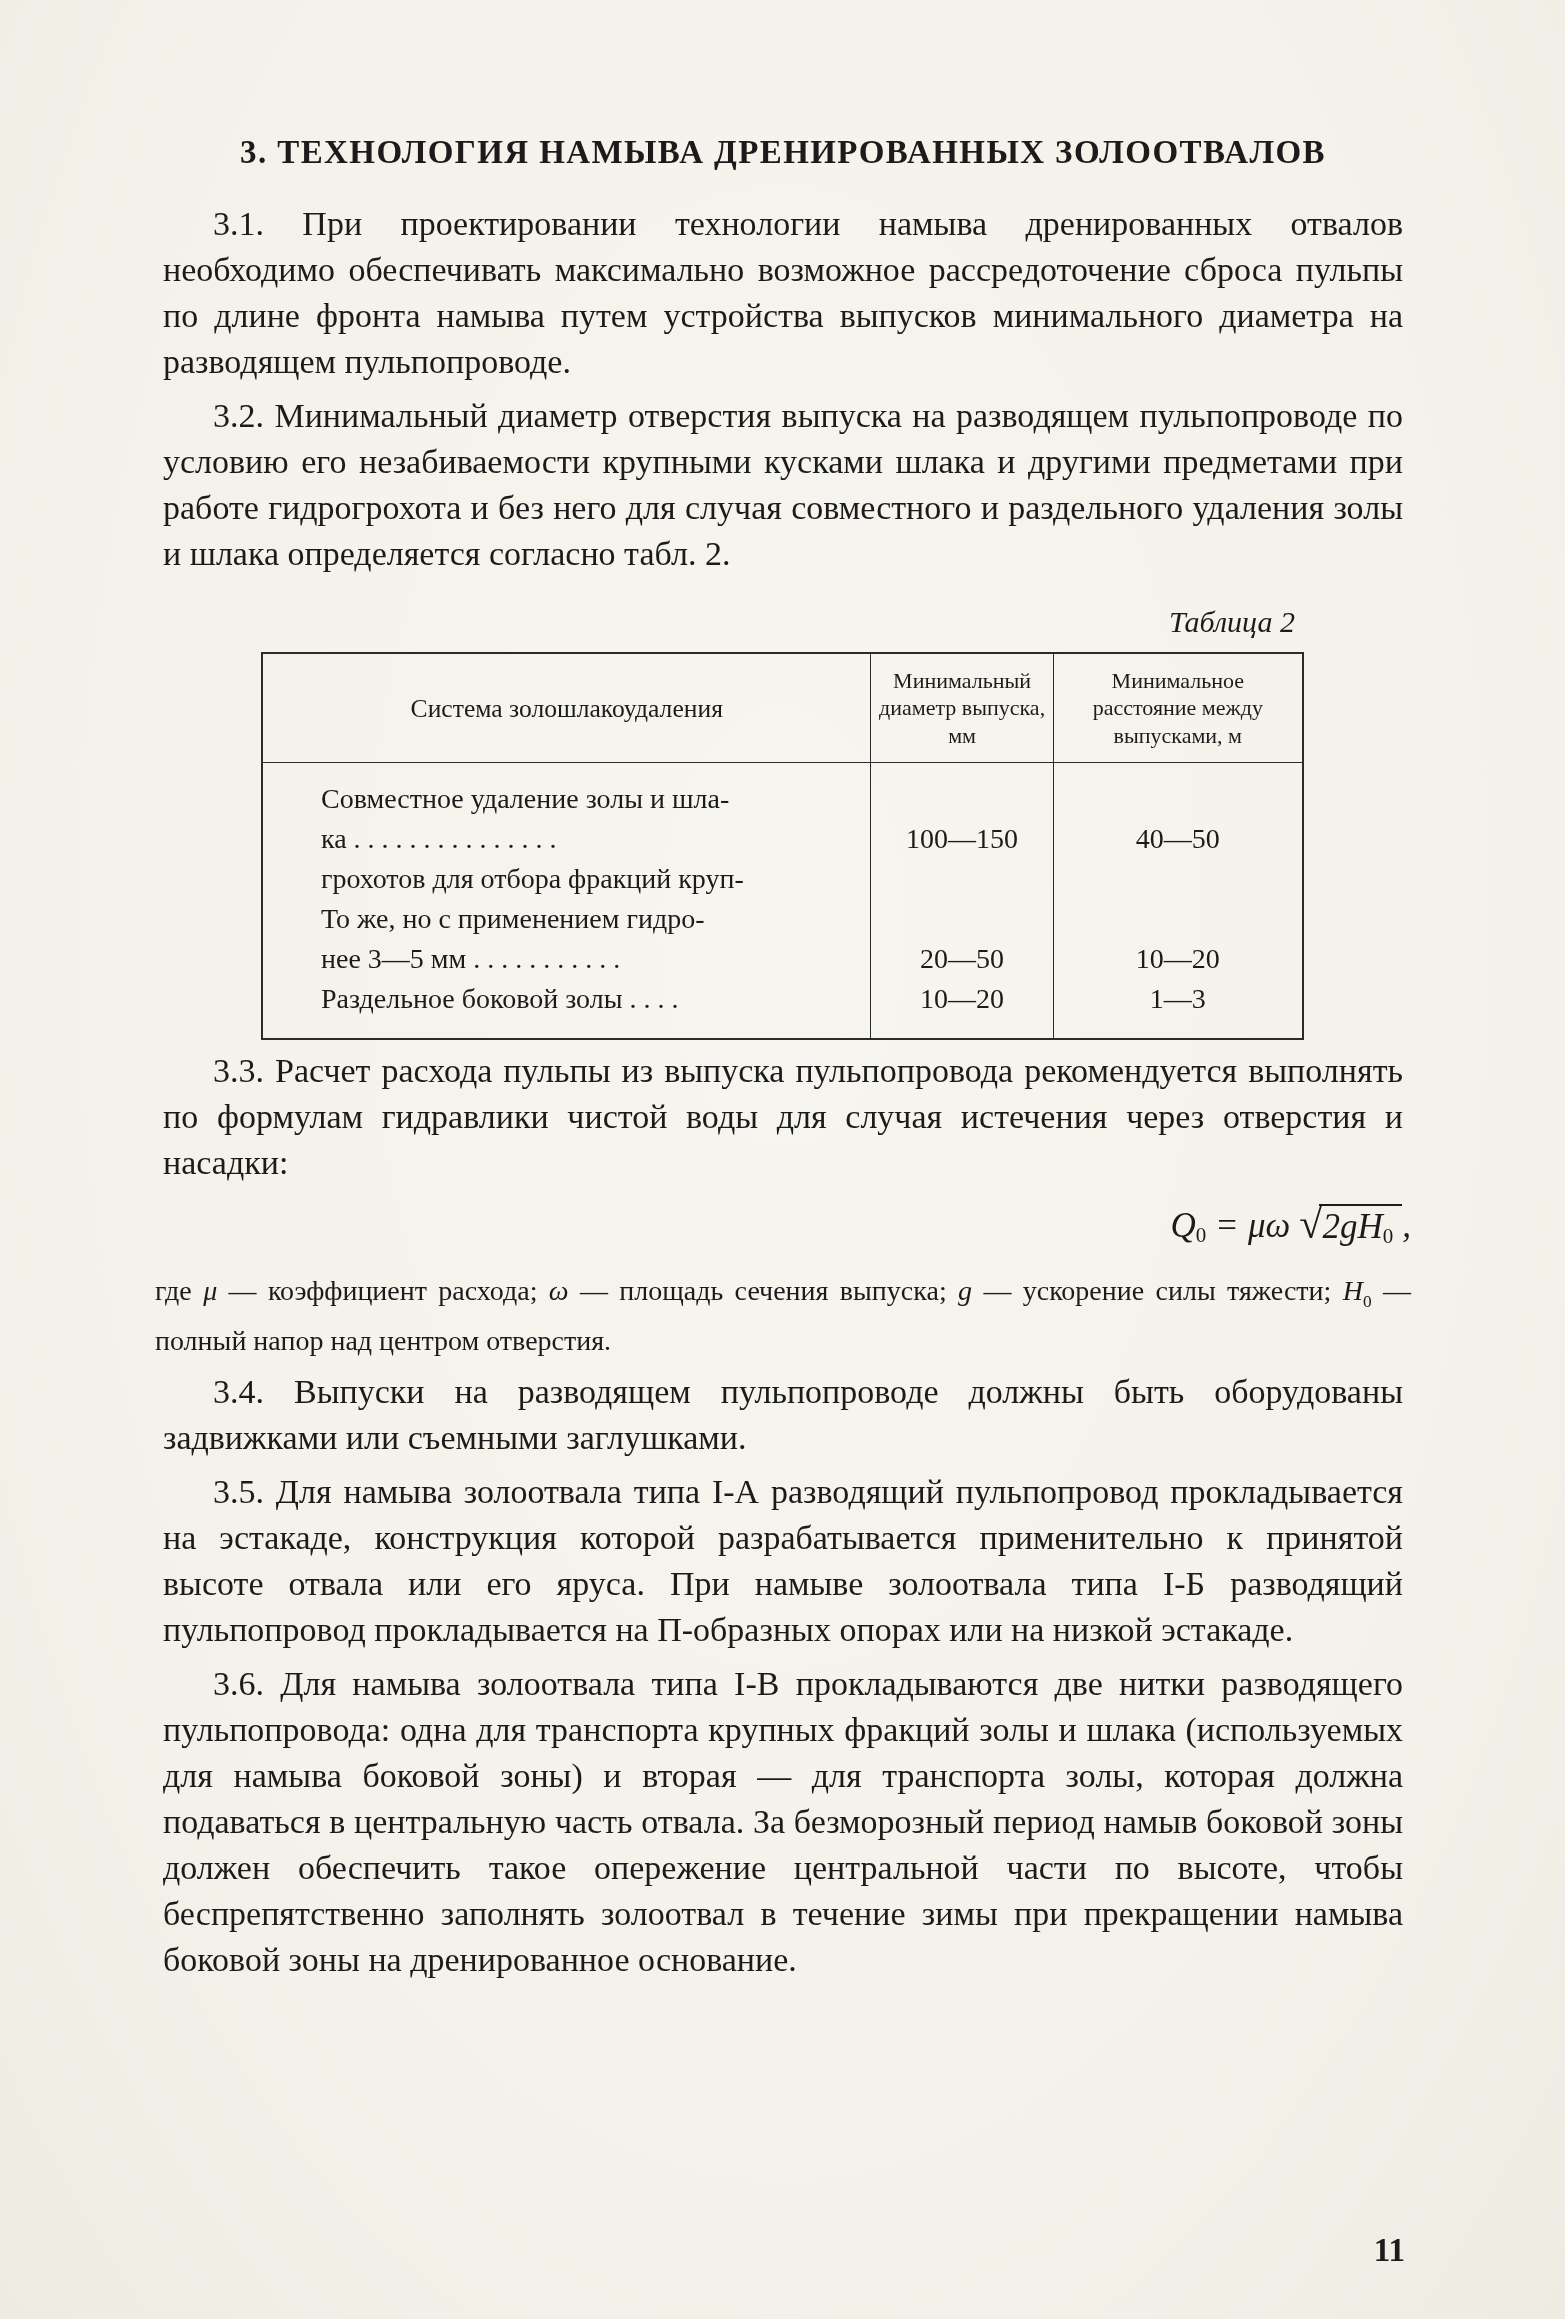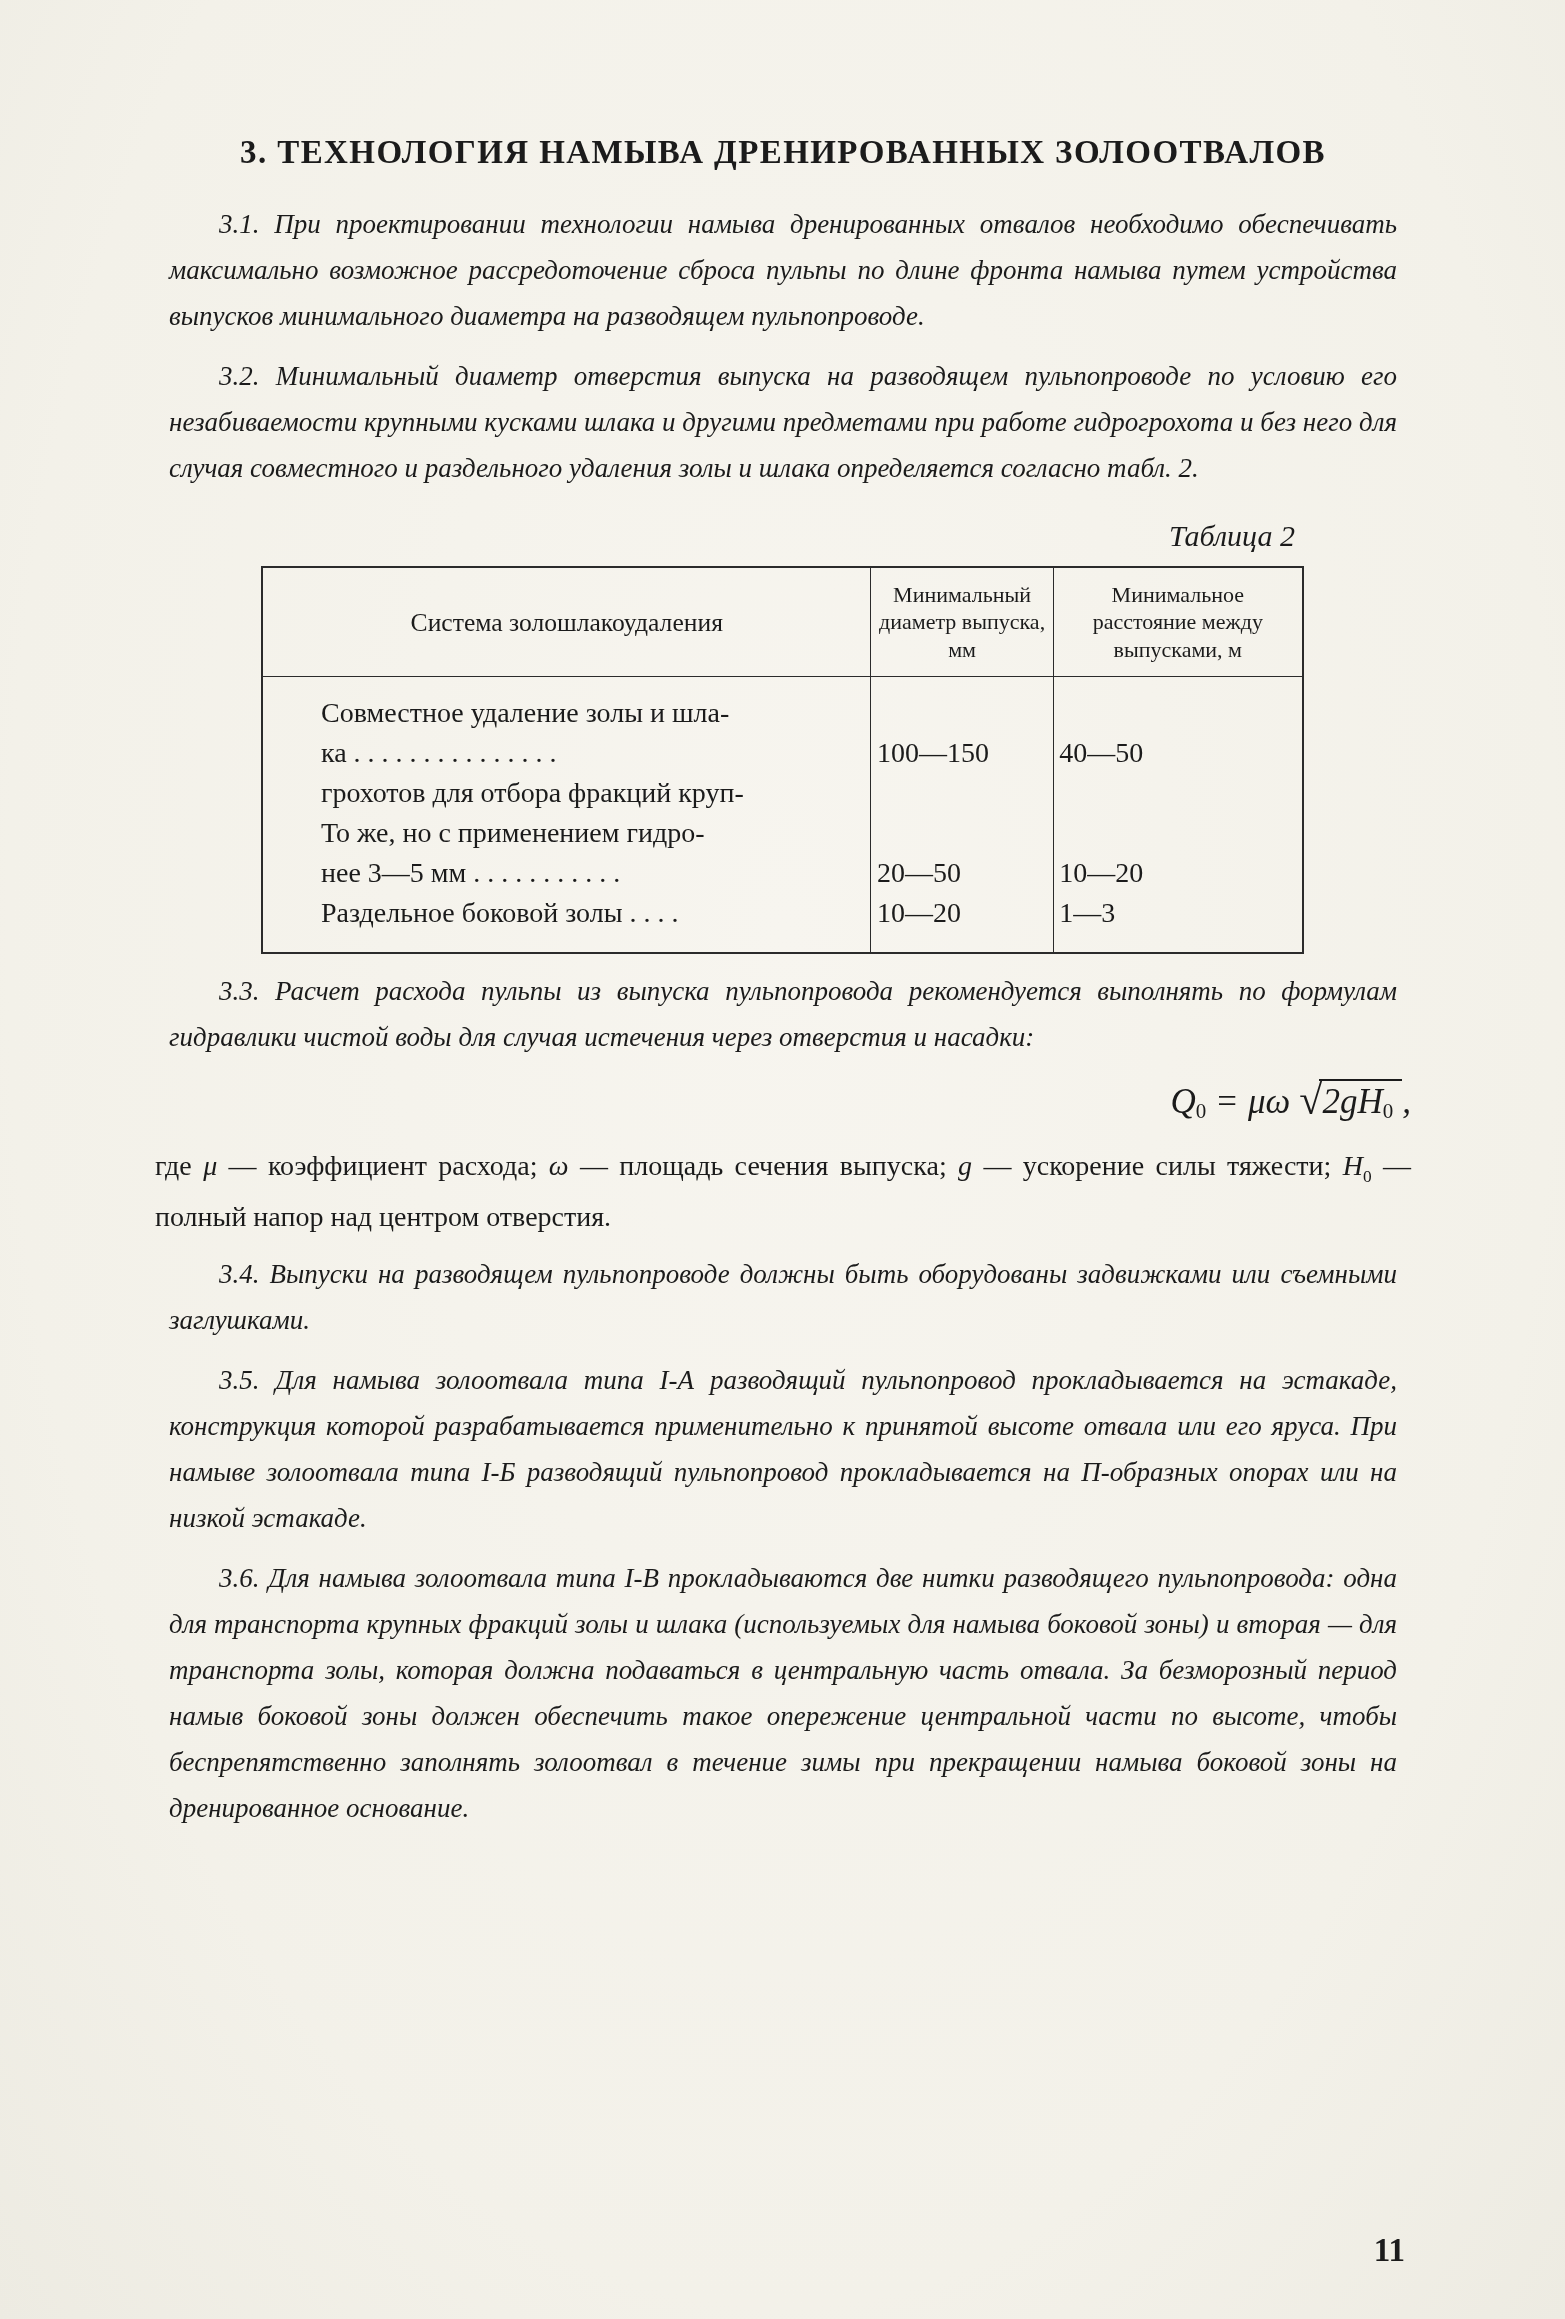--- a/index.html
+++ b/index.html
@@ -25,27 +25,26 @@
   .heading {
     margin: 0 0 27.4px 0;
     font-size: 33px;
     line-height: 44px;
     font-weight: bold;
     text-align: center;
     letter-spacing: 1.4px;
   }
 
   p.body {
-    margin: 14px;
-    font-size: 27px;
+    margin: 8px;
+    font-size: 34px;
     line-height: 46px;
     text-align: justify;
     text-indent: 50px;
     hyphens: auto;
-    font-style: italic;
   }
 
   
   .tbl { margin: 28px 0 0 106px; width: 1043px; }
   .tcap {
     font-size: 30px;
     font-style: italic;
     text-align: right;
     padding-right: 9.1px;
     margin-bottom: 12.8px;
@@ -80,21 +79,21 @@
     vertical-align: top;
     padding: 0 5.5px;
   }
   .gtable tbody td.c1 {
     padding-left: 58px;
     padding-right: 9.1px;
     white-space: nowrap;
     overflow: hidden;
     text-align: left;
   }
-  .gtable tbody td.c2, .gtable tbody td.c3 { }
+  .gtable tbody td.c2, .gtable tbody td.c3 { text-align: center; }
   .gtable tbody tr:first-child td { padding-top: 16.4px; }
   .gtable tbody tr:last-child td { padding-bottom: 18.3px; }
 
   
   .after-table { margin-top: 37px; }
   .formula {
     margin: 12.8px 0 9.1px 0;
     text-align: right;
     font-size: 35px;
     line-height: 51px;

